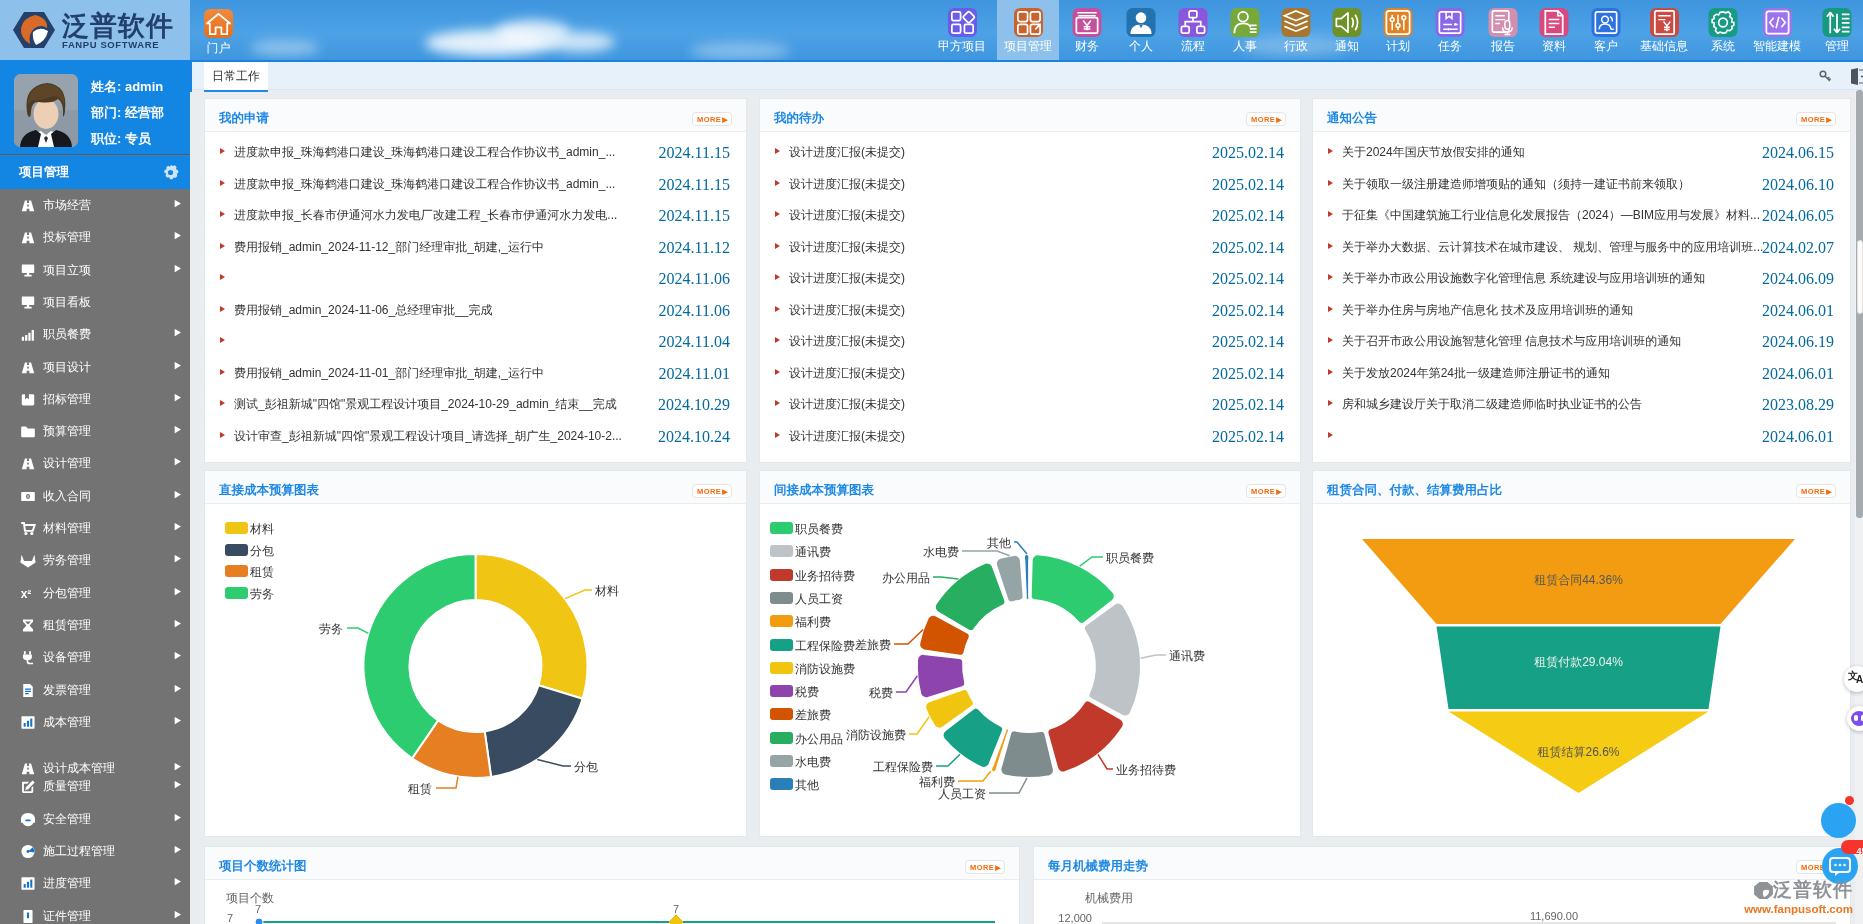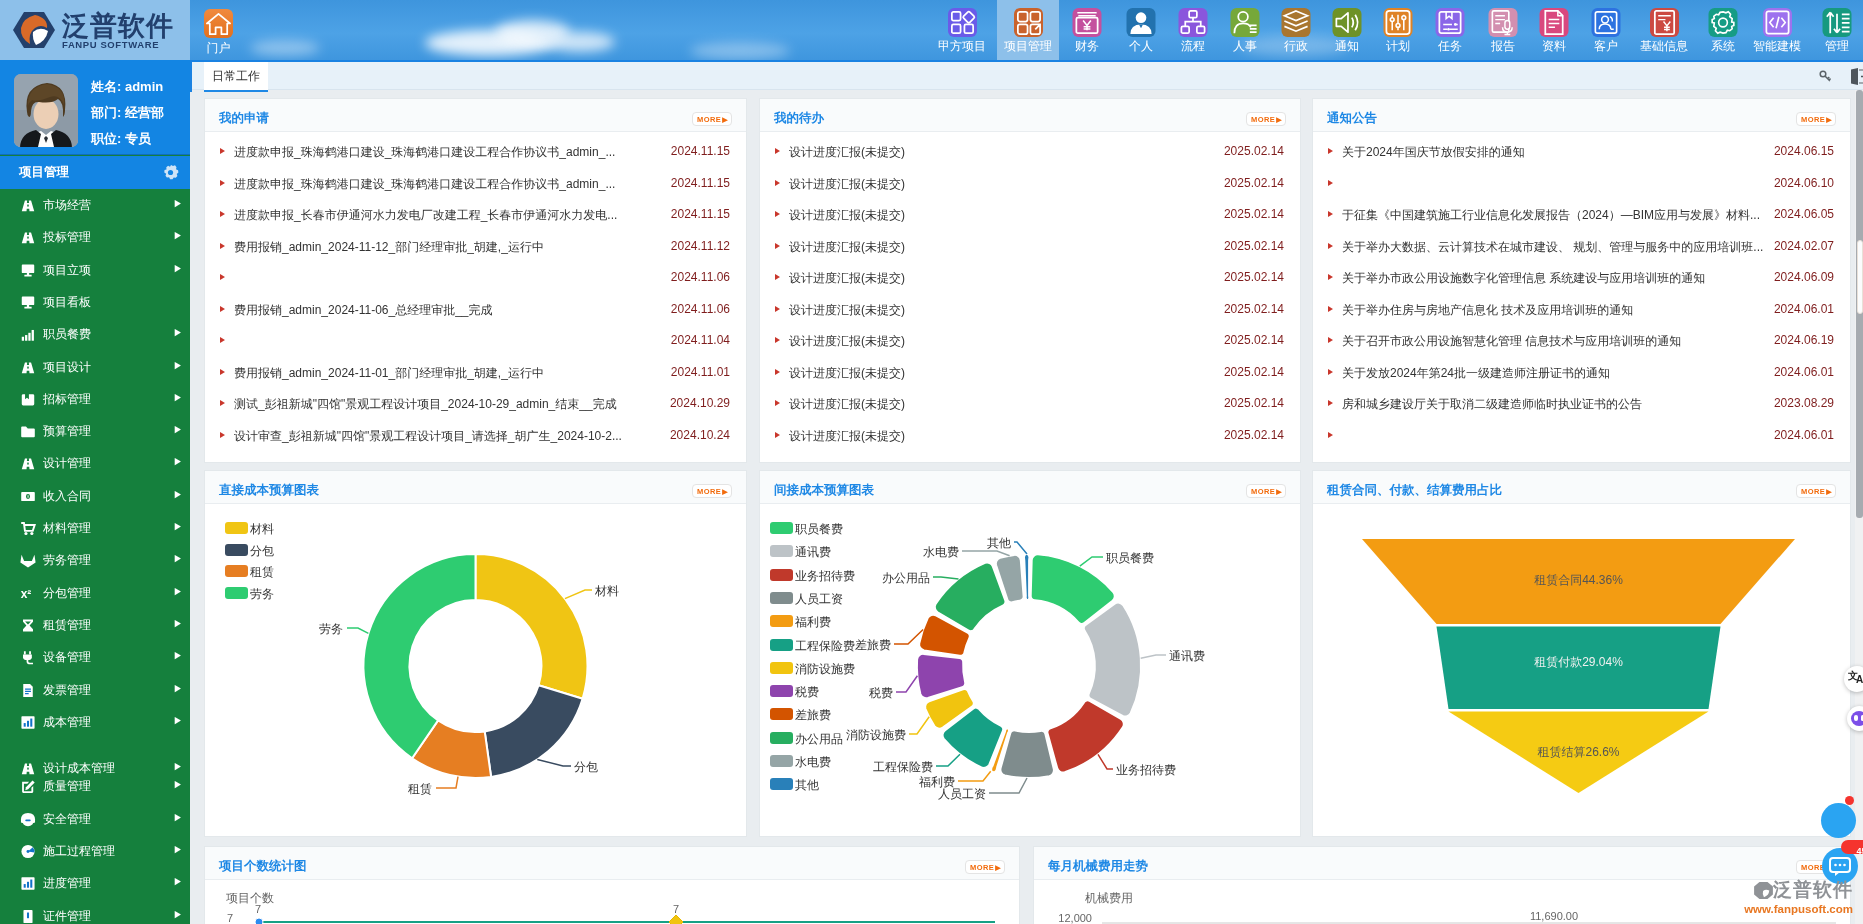--- a/index.html
+++ b/index.html
@@ -18,21 +18,21 @@
 .tit { position:absolute; top:0; height:60px; transform:translateX(-50%); text-align:center; }
 .tit.hl { background:#8dc0ea; width:62px; }
 .tico { display:block; margin:8px auto 0; width:29px; height:29px; border-radius:6px; }
 .tico svg { width:29px; height:29px; display:block; }
 .tlab { display:block; margin-top:1px; font-size:12px; color:#fff; white-space:nowrap; }
 #pmen { position:absolute; left:204px; top:9px; width:29px; text-align:center; }
 #pmen .tico { margin:0; background:linear-gradient(180deg,#f08a3e,#e2701e); }
 #pmen .tlab { margin-top:2px; }
 
 
-#side { position:absolute; left:0; top:60px; width:190px; height:864px; background:#15803d; }
+#side { position:absolute; left:0; top:60px; width:190px; height:864px; background:#737373; }
 #usr { position:absolute; left:0; top:0; width:190px; height:95px; background:#1385e3;
   border-bottom:1px solid rgba(10,80,140,.45); }
 #ava { position:absolute; left:14px; top:14px; width:64px; height:73px; border-radius:7px; overflow:hidden;
   background:linear-gradient(180deg,#93a2ad,#aab6bf); }
 .uline { position:absolute; left:91px; color:#fff; font-size:13px; font-weight:bold; white-space:nowrap; }
 #pmhead { position:absolute; left:0; top:96px; width:190px; height:33px; background:#1385e3;
   color:#fff; font-size:12.5px; font-weight:bold; line-height:33px; padding-left:19px; }
 #pmgear { position:absolute; right:11px; top:8px; width:17px; height:17px; }
 .mi { position:absolute; left:0; width:190px; height:32px; color:#fff; }
 .mic { position:absolute; left:20px; top:8px; width:16px; height:17px; }
@@ -48,21 +48,21 @@
 .panel { position:absolute; background:#fff; border:1px solid #e3e8eb; }
 .phead { position:relative; height:33px; background:#f9fbfc; border-bottom:1px solid #e9edf0;padding-left:24px; }
 .ptitle { position:absolute; left:14px; top:11px; font-size:12.5px; font-weight:bold; color:#1e88e5; }
 .more { position:absolute; right:14px; top:13px; border:1px solid #e4e4e4; border-radius:4px;
   color:#f26b0c; font-size:7.5px; font-weight:bold; padding:2px 3px 1px 4px; background:#fff; letter-spacing:.4px;}
 .more i { font-style:normal; font-size:7px; margin-left:1px; vertical-align:.5px; }
 .row { position:absolute; left:0; width:100%; height:31.5px; }
 .bu { position:absolute; left:15px; top:9px; font-size:6.5px; color:#c9372c; transform:scaleY(1.2); }
 .rt { position:absolute; left:29px; top:6px; right:80px; font-size:12px; color:#333;
   white-space:nowrap; overflow:hidden; }
-.rd { position:absolute; right:16px; top:6px; font-size:12px; color:#7f1d1d; }
+.rd { position:absolute; right:16px; top:6px; font-size:16px; color:#0369a1;font-family:Liberation Serif, serif; }
 .lg { position:absolute; height:14px; }
 .sw { position:absolute; left:0; top:1px; width:23px; height:12px; border-radius:3px; }
 .lt { position:absolute; left:25px; top:0; font-size:12px; color:#333; white-space:nowrap; }
 #charts { position:absolute; left:0; top:0; pointer-events:none; }
 
 
 #sbar { position:absolute; left:1855px; top:90px; width:8px; height:834px; background:#f0f1f2; }
 #sthumb { position:absolute; left:1856px; top:90px; width:7px; height:428px; background:#a6abb0; border-radius:3px; }
 .fcirc { position:absolute; border-radius:50%; }
 #wm { position:absolute; right:10px; bottom:9px; text-align:right; }
@@ -612,20 +612,21 @@
         <span class="ptitle">通知公告</span>
         <span class="more">MORE<i>▶</i></span>
       </div>
       <div class="row" style="top:39.0px">
         <span class="bu">▶</span>
         <span class="rt">关于2024年国庆节放假安排的通知</span>
         <span class="rd">2024.06.15</span>
       </div>
       <div class="row" style="top:70.5px">
         <span class="bu">▶</span>
+        <span class="rt">关于领取一级注册建造师增项贴的通知（须持一建证书前来领取）</span>
         <span class="rd">2024.06.10</span>
       </div>
       <div class="row" style="top:102.0px">
         <span class="bu">▶</span>
         <span class="rt">于征集《中国建筑施工行业信息化发展报告（2024）—BIM应用与发展》材料...</span>
         <span class="rd">2024.06.05</span>
       </div>
       <div class="row" style="top:133.5px">
         <span class="bu">▶</span>
         <span class="rt">关于举办大数据、云计算技术在城市建设、 规划、管理与服务中的应用培训班...</span>

